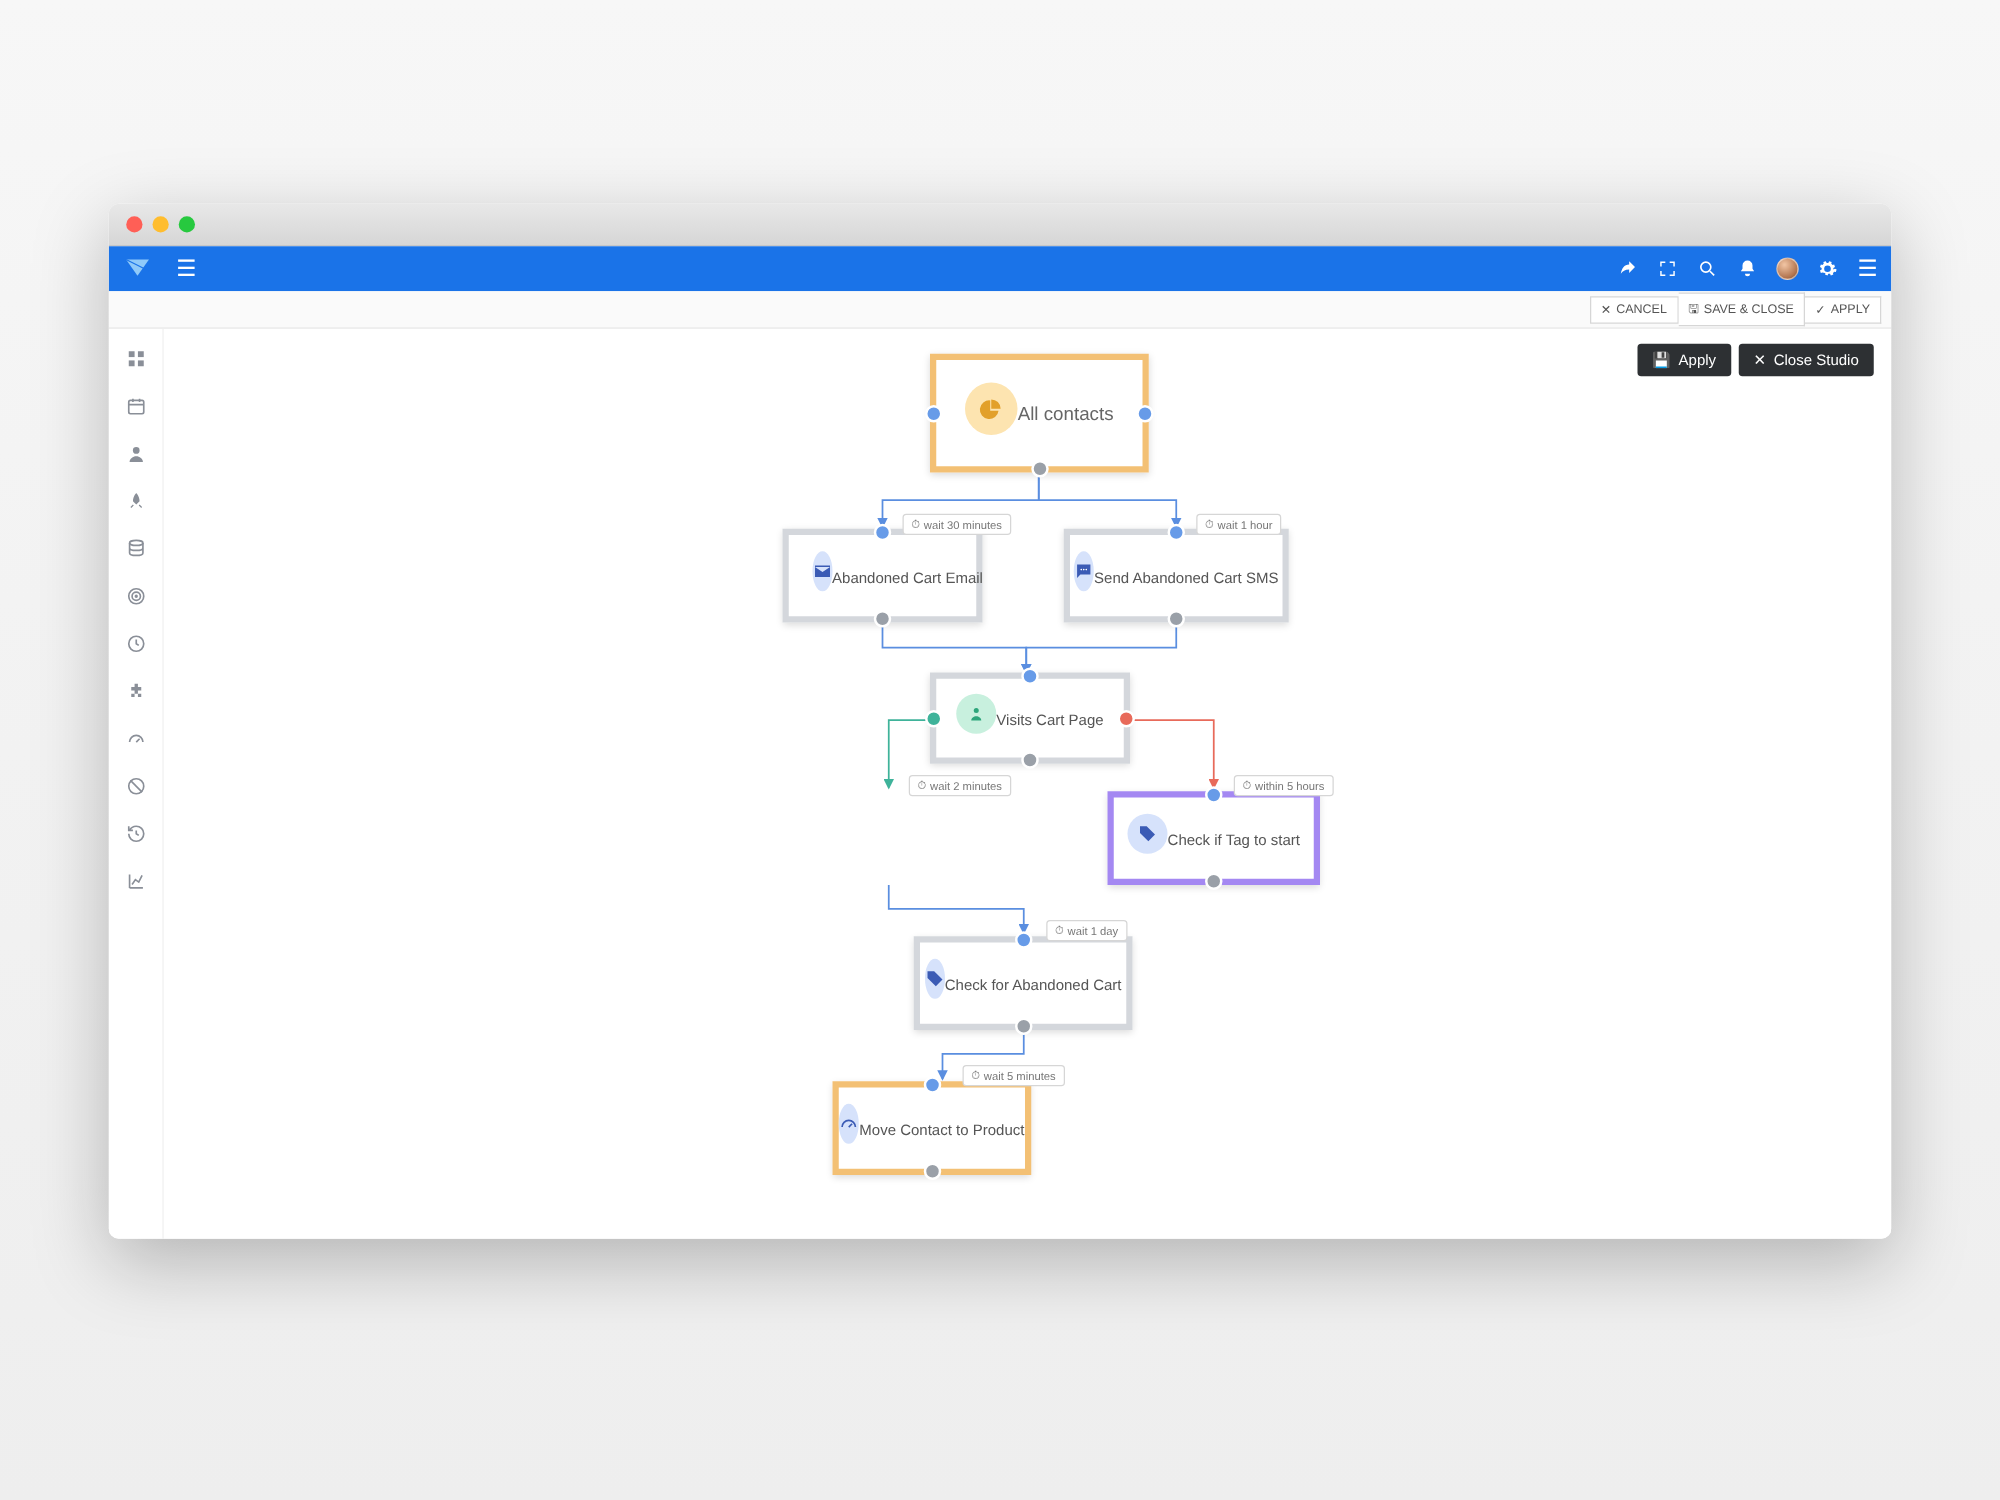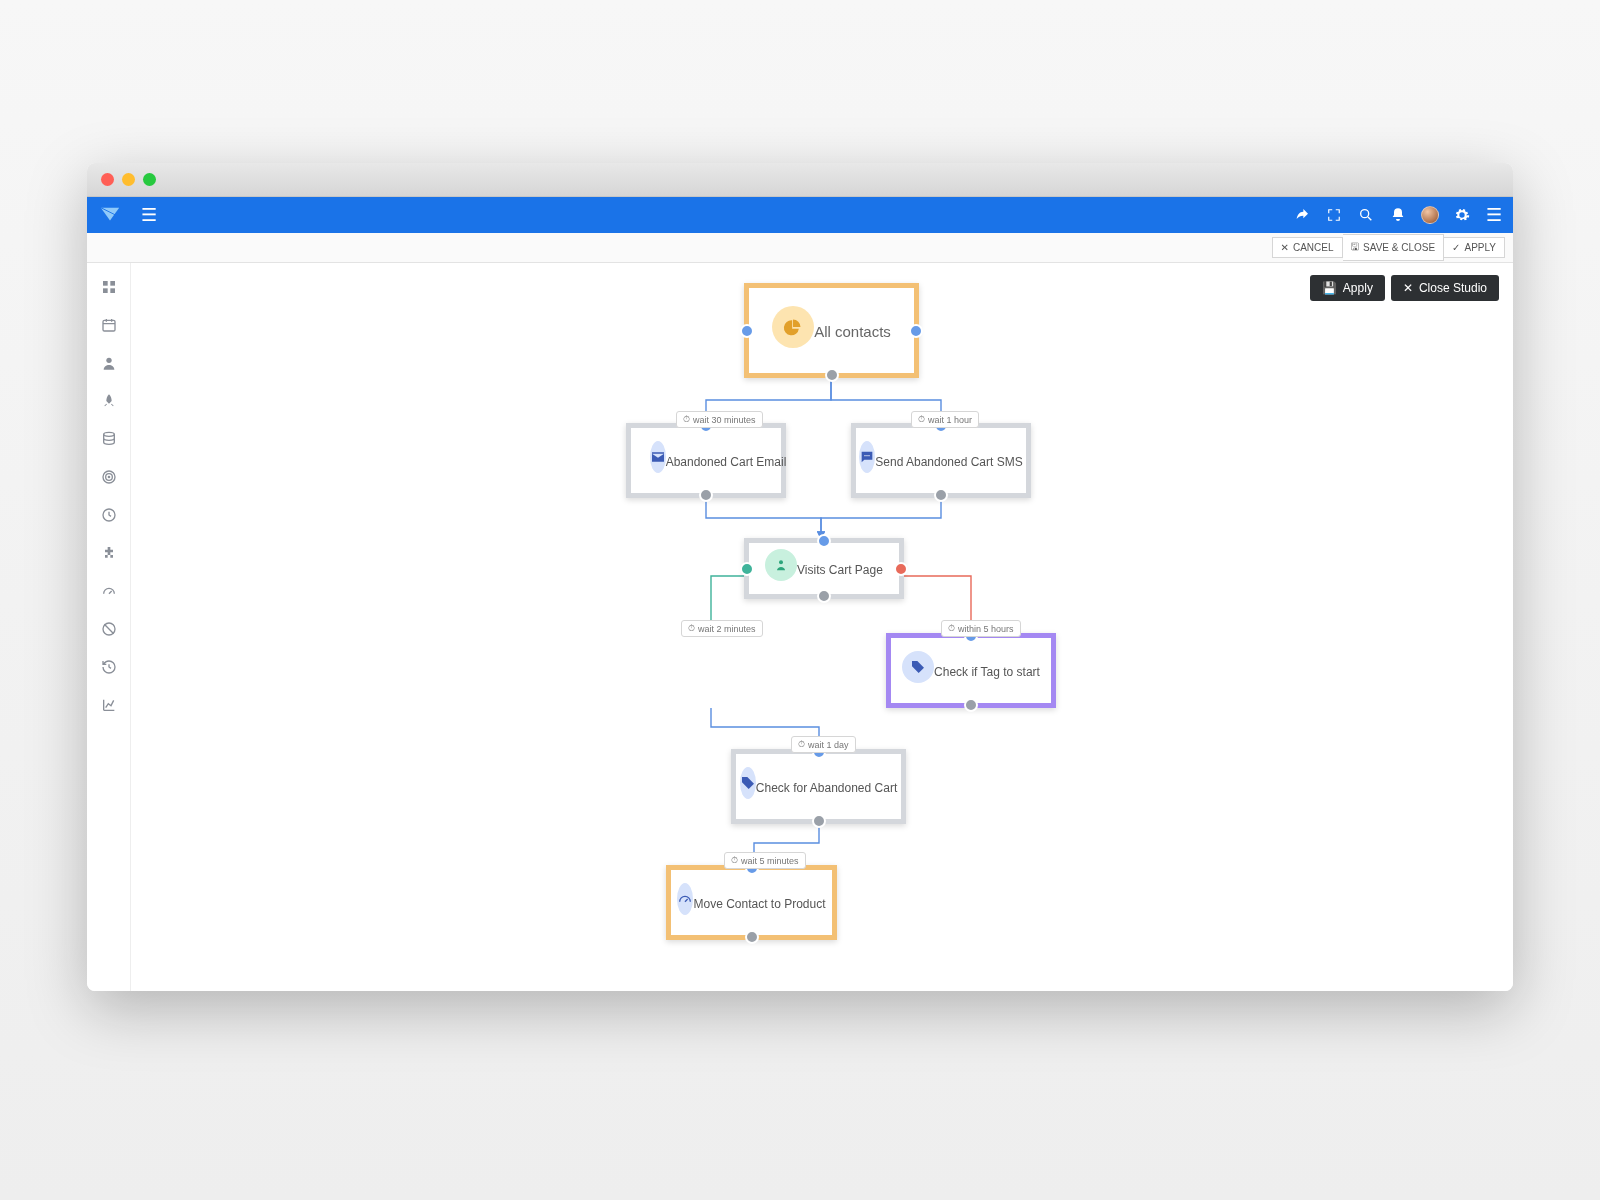--- a/index.html
+++ b/index.html
@@ -58,21 +58,21 @@
 .port { position:absolute; width:14px; height:14px; border-radius:50%; background:#679be8; border:2px solid #fff; }
 .port.top { top:-9px; left:50%; transform:translateX(-50%); }
 .port.bottom { bottom:-9px; left:50%; transform:translateX(-50%); }
 .port.left { left:-9px; top:50%; transform:translateY(-50%); }
 .port.right { right:-9px; top:50%; transform:translateY(-50%); }
 .port.grey { background:#9aa0a8; }
 .port.green { background:#3fb39a; }
 .port.red { background:#e86a5a; }
 
 
-.wait-badge { position:absolute; font-size:9px; color:#777; background:#fff; border:1px solid #d6d6d6; border-radius:3px; padding:2px 6px; display:flex; align-items:center; gap:3px; white-space:nowrap; z-index:10; }
+.wait-badge { position:absolute; font-size:9px; color:#777; background:#fff; border:1px solid #d6d6d6; border-radius:3px; padding:2px 6px; display:flex; align-items:center; gap:3px; white-space:nowrap; z-index:10;margin-left:46px; }
 .wait-badge::before { content:"⏱"; font-size:9px; }
 
 
 .connectors { position:absolute; inset:0; width:100%; height:100%; pointer-events:none; }
 
 </style>
 </head>
 <body>
 
 <div class="page-bg">
@@ -297,21 +297,21 @@
               <svg viewBox="0 0 24 24" width="16" height="16" fill="#3b5bb5">
                 <path d="M4 4h16v12H8l-4 4V4z"></path>
                 <circle cx="9" cy="10" r="1" fill="#fff"></circle>
                 <circle cx="12" cy="10" r="1" fill="#fff"></circle>
                 <circle cx="15" cy="10" r="1" fill="#fff"></circle>
               </svg>
             </div>
           <div class="node-label">Send Abandoned Cart SMS</div>
         </div>
 
-        <div class="node" style="left:613px; top:275px; width:160px; height:61px;">
+        <div class="node" style="left:613px; top:275px; width:160px; height:73px;">
           <div class="port top"></div>
           <div class="port left green"></div>
           <div class="port right red"></div>
           <div class="port bottom grey"></div>
           <div class="node-icon icon-teal">
               <svg viewBox="0 0 24 24" width="16" height="16" fill="#2da57b">
                 <circle cx="12" cy="8" r="3"></circle>
                 <path d="M6 20c0-3 3-5 6-5s6 2 6 5H6z"></path>
               </svg>
             </div>
@@ -349,21 +349,21 @@
                 <path d="M3 3h8l10 10-8 8L3 11V3zm4 4a2 2 0 110 .01z"></path>
               </svg>
             </div>
           <div class="node-label">Check for Abandoned Cart</div>
         </div>
 
         <div class="wait-badge" style="left:593px; top:589px;">
             <span>wait 5 minutes</span>
           </div>
 
-        <div class="node orange" style="left:535px; top:602px; width:171px; height:75px;">
+        <div class="node orange" style="left:535px; top:602px; width:159px; height:75px;">
           <div class="port top"></div>
           <div class="port bottom grey"></div>
           <div class="node-icon icon-blue">
               <svg viewBox="0 0 24 24" width="16" height="16" fill="none" stroke="#3b5bb5" stroke-width="2">
                 <path d="M4 16a8 8 0 0116 0"></path>
                 <path d="M12 16l4-4"></path>
               </svg>
             </div>
           <div class="node-label">Move Contact to Product</div>
         </div>

